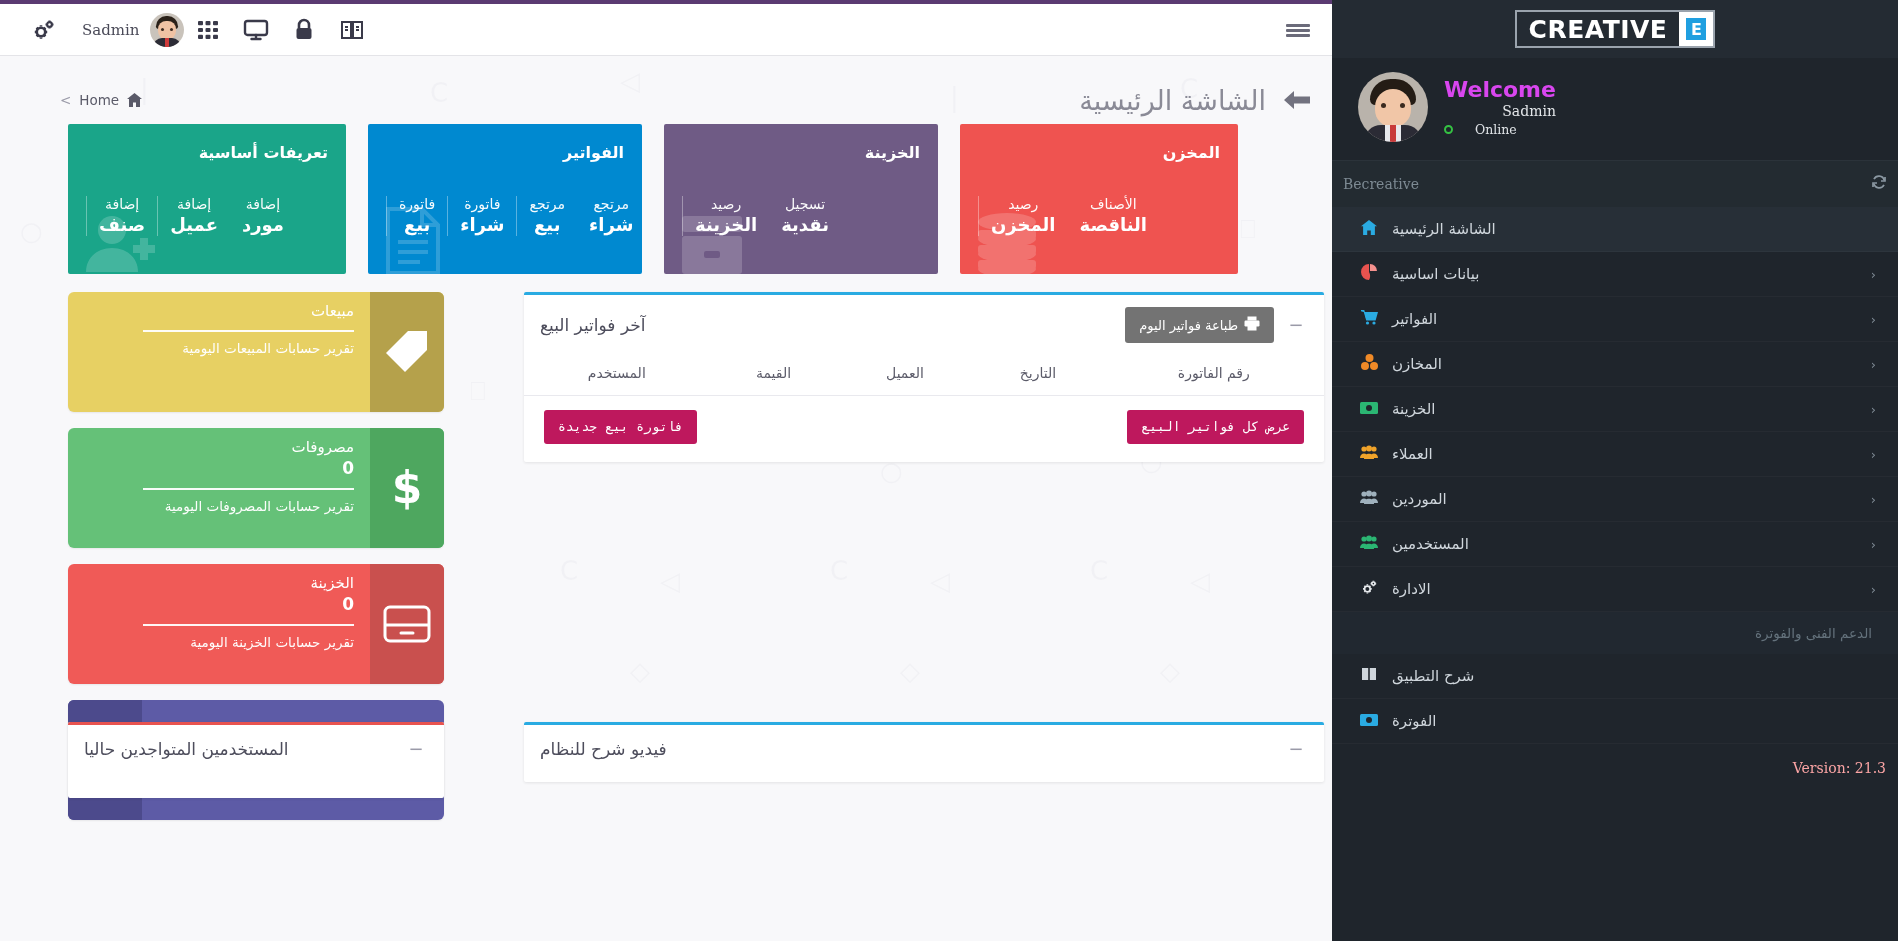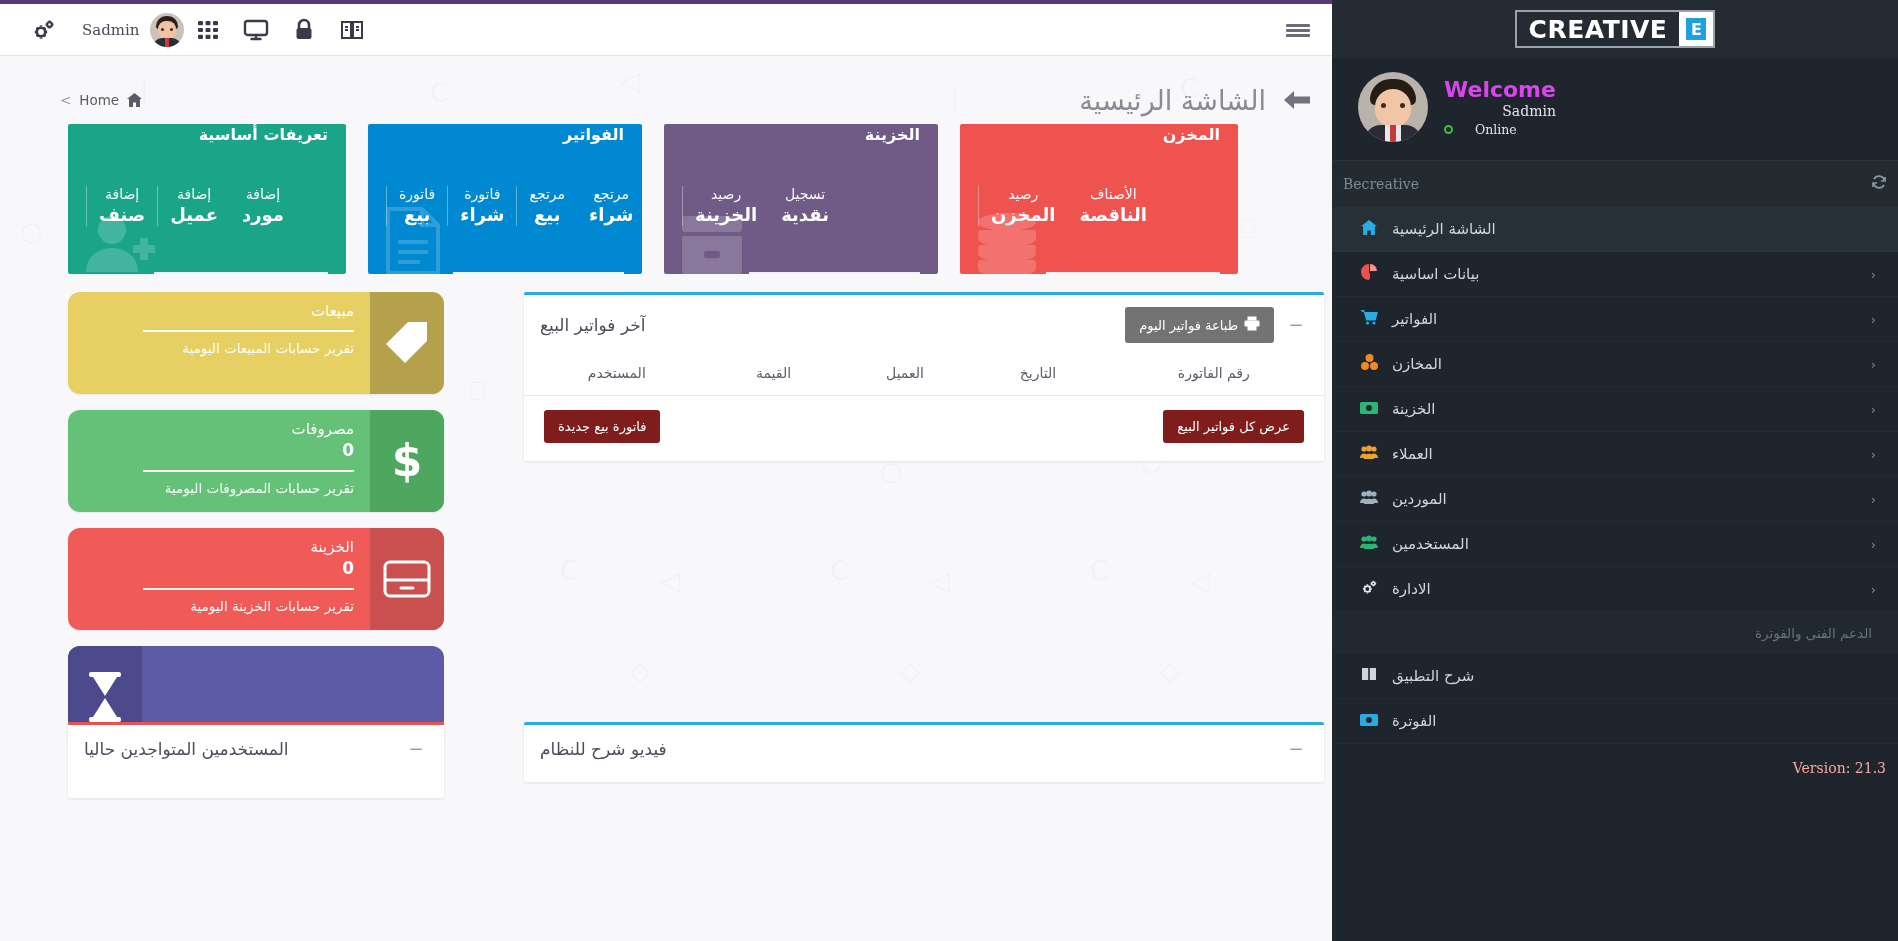--- a/index.html
+++ b/index.html
@@ -75,21 +75,21 @@
   .back-arrow { font-size: 30px; color: #72727f; cursor: pointer; line-height: 1; }
 
   
   .kpi-row {
     position: absolute; top: 68px; right: 68px; left: 68px; height: 150px;
     display: flex; flex-direction: row-reverse; gap: 22px; align-items: stretch;
   }
   .kpi {
     position: relative; border-radius: 2px; color: #fff; overflow: hidden;
     display: flex; flex-direction: column; justify-content: space-between;
-    padding: 1px 18px 0 18px;
+    padding: 19px 18px 0 18px;
     gap: 24px;
   }
   .kpi.k-teal   { background: #1aa589; width: 278px; }
   .kpi.k-blue   { background: #0089d0; width: 274px; }
   .kpi.k-purple { background: #6f5b85; width: 274px; }
   .kpi.k-red    { background: #ef5350; width: 278px; }
 
   .kpi-title { font-size: 16px; font-weight: bold; text-align: right; letter-spacing: .2px; }
   .kpi-cols { display: flex; flex-direction: row-reverse; margin-top: 10px; position: relative; z-index: 2; }
   .kpi-col {
@@ -103,22 +103,22 @@
   .kpi-ghost {
     position: absolute; bottom: -6px; right: auto; left: 14px; opacity: .18; z-index: 1;
   }
 
   
   .tiles {
     position: absolute; top: 236px; right: 888px; width: 376px;
     display: flex; flex-direction: column; gap: 16px;
   }
   .tile {
-    display: flex; flex-direction: row-reverse; height: 102px;
-    border-radius: 12px; overflow: hidden; color: #fff; cursor: pointer;
+    display: flex; flex-direction: row-reverse; height: 120px;
+    border-radius: 6px; overflow: hidden; color: #fff; cursor: pointer;
     box-shadow: 0 1px 2px rgba(0,0,0,.07);
   }
   .tile-body { flex: 1; padding: 10px 16px 0 16px; position: relative; }
   .tile-ico { width: 74px; display: flex; align-items: center; justify-content: center; }
   .tile h4 { font-size: 15px; font-weight: normal; text-align: right; }
   .tile .val { font-size: 17px; font-weight: bold; text-align: right; margin-top: 2px; }
   .tile .sep { height: 2px; background: rgba(255,255,255,.95); width: 78%; margin: 10px 0 8px auto; }
   .tile .sub { font-size: 13.5px; text-align: right; opacity: .98; }
 
   .t-yellow   { background: #e7d063; } .t-yellow .tile-ico   { background: #b5a14b; }
@@ -137,21 +137,21 @@
     justify-content: space-between; padding: 12px 20px 10px 16px;
   }
   .panel-title { font-size: 17px; color: #4d4d5c; font-weight: normal; }
   .panel-head-left { display: flex; flex-direction: row-reverse; align-items: center; gap: 14px; }
   .btn {
     border: none; border-radius: 3px; color: #fff; cursor: pointer;
     font-family: "DejaVu Sans", sans-serif; font-size: 13px; padding: 9px 14px;
     display: inline-flex; flex-direction: row-reverse; align-items: center; gap: 6px;
   }
   .btn-green { background: #737373; }
-  .btn-blue  { background: #7f1d1d; }
+  .btn-blue  { background: #be185d; font-family: Liberation Mono, monospace; }
   .collapse-btn {
     color: #9a9aa8; font-size: 18px; cursor: pointer; line-height: 1;
     width: 16px; text-align: center;
   }
   .tbl { width: 100%; border-collapse: collapse; }
   .tbl th {
     font-size: 14px; font-weight: normal; color: #5b5b69; text-align: center;
     padding: 12px 8px 14px 8px; border-bottom: 1px solid #e9e9ee;
   }
   .panel-foot {

